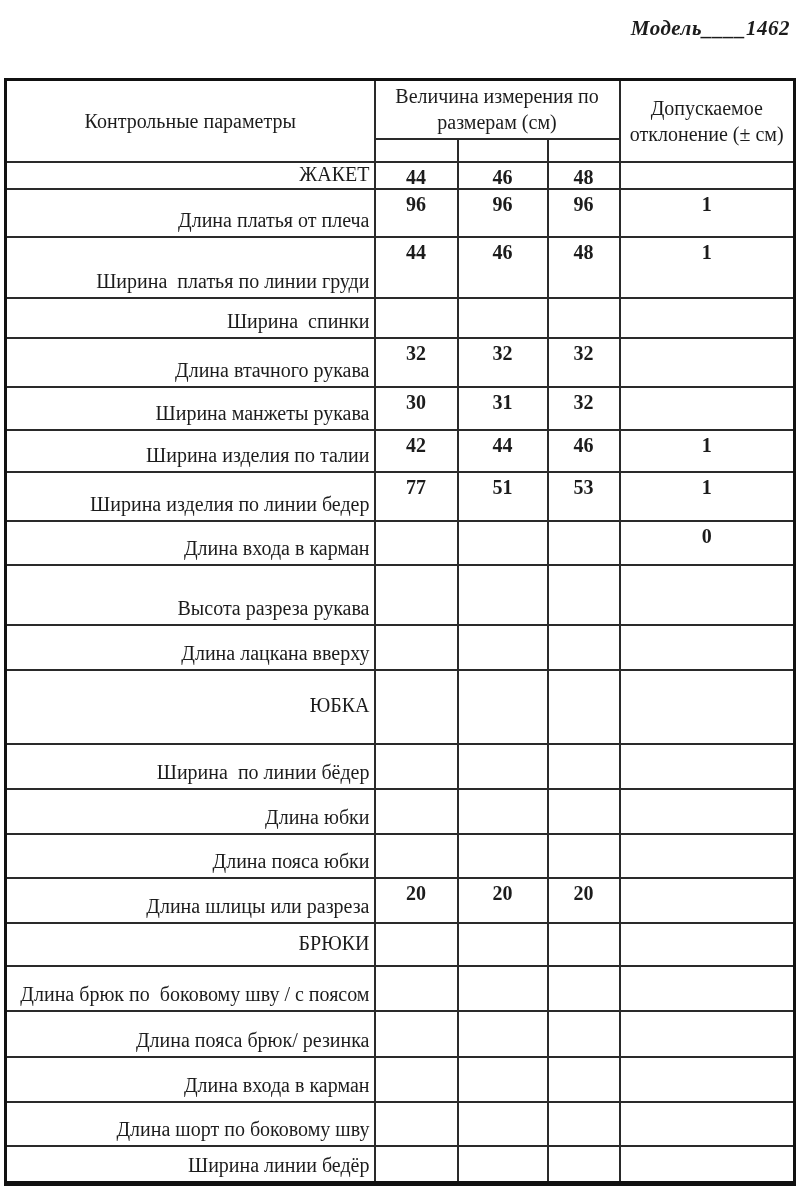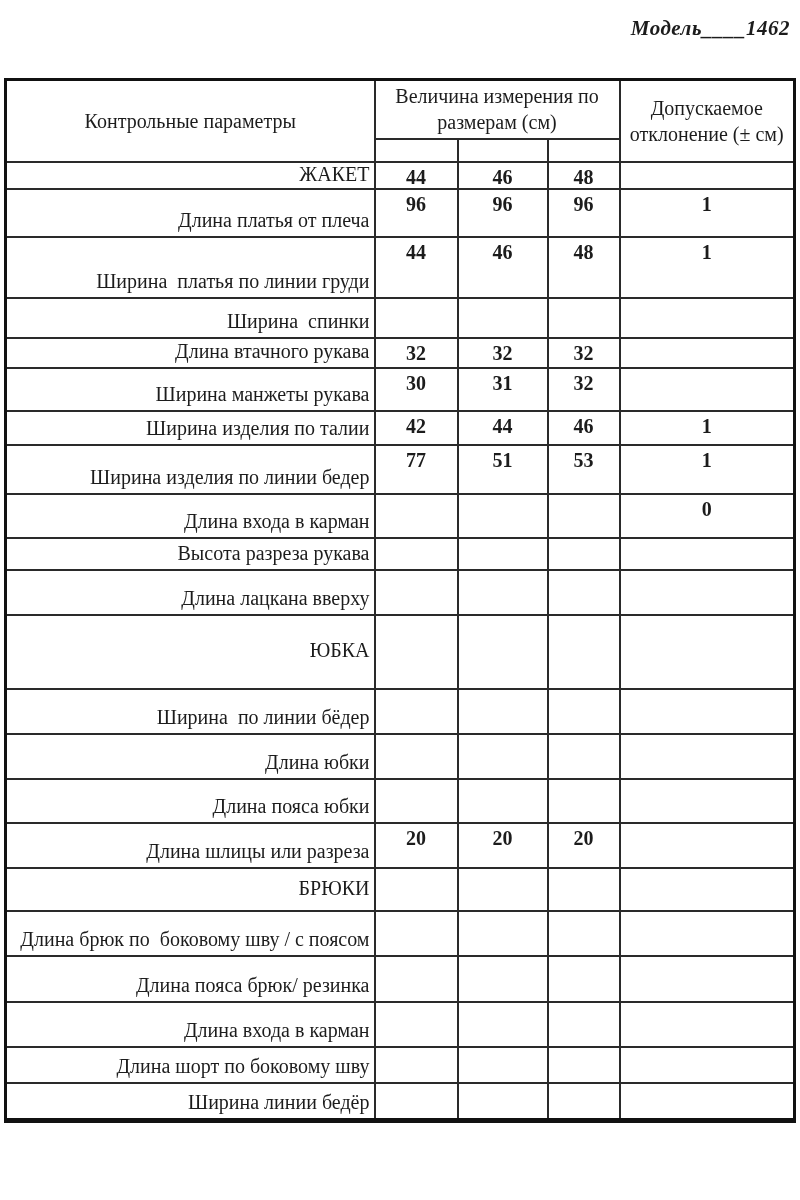--- a/index.html
+++ b/index.html
@@ -98,56 +98,56 @@
           <td class="val">48</td>
           <td class="val">1</td>
         </tr>
         <tr style="height: 40px;">
           <td class="label">Ширина  спинки</td>
           <td class="val"></td>
           <td class="val"></td>
           <td class="val"></td>
           <td class="val"></td>
         </tr>
-        <tr style="height: 30px;">
+        <tr style="height: 49px;">
           <td class="label">Длина втачного рукава</td>
           <td class="val">32</td>
           <td class="val">32</td>
           <td class="val">32</td>
           <td class="val"></td>
         </tr>
         <tr style="height: 43px;">
           <td class="label">Ширина манжеты рукава</td>
           <td class="val">30</td>
           <td class="val">31</td>
           <td class="val">32</td>
           <td class="val"></td>
         </tr>
-        <tr style="height: 34px;">
+        <tr style="height: 42px;">
           <td class="label">Ширина изделия по талии</td>
           <td class="val">42</td>
           <td class="val">44</td>
           <td class="val">46</td>
           <td class="val">1</td>
         </tr>
         <tr style="height: 49px;">
           <td class="label">Ширина изделия по линии бедер</td>
           <td class="val">77</td>
           <td class="val">51</td>
           <td class="val">53</td>
           <td class="val">1</td>
         </tr>
         <tr style="height: 44px;">
           <td class="label">Длина входа в карман</td>
           <td class="val"></td>
           <td class="val"></td>
           <td class="val"></td>
           <td class="val">0</td>
         </tr>
-        <tr style="height: 32px;">
+        <tr style="height: 60px;">
           <td class="label">Высота разреза рукава</td>
           <td class="val"></td>
           <td class="val"></td>
           <td class="val"></td>
           <td class="val"></td>
         </tr>
         <tr style="height: 45px;">
           <td class="label">Длина лацкана вверху</td>
           <td class="val"></td>
           <td class="val"></td>
@@ -210,21 +210,21 @@
           <td class="val"></td>
           <td class="val"></td>
         </tr>
         <tr style="height: 45px;">
           <td class="label">Длина входа в карман</td>
           <td class="val"></td>
           <td class="val"></td>
           <td class="val"></td>
           <td class="val"></td>
         </tr>
-        <tr style="height: 36px; margin-top: 44px;">
+        <tr style="height: 44px; margin-top: 44px;">
           <td class="label">Длина шорт по боковому шву</td>
           <td class="val"></td>
           <td class="val"></td>
           <td class="val"></td>
           <td class="val"></td>
         </tr>
         <tr style="height: 38px;">
           <td class="label">Ширина линии бедёр</td>
           <td class="val"></td>
           <td class="val"></td>

